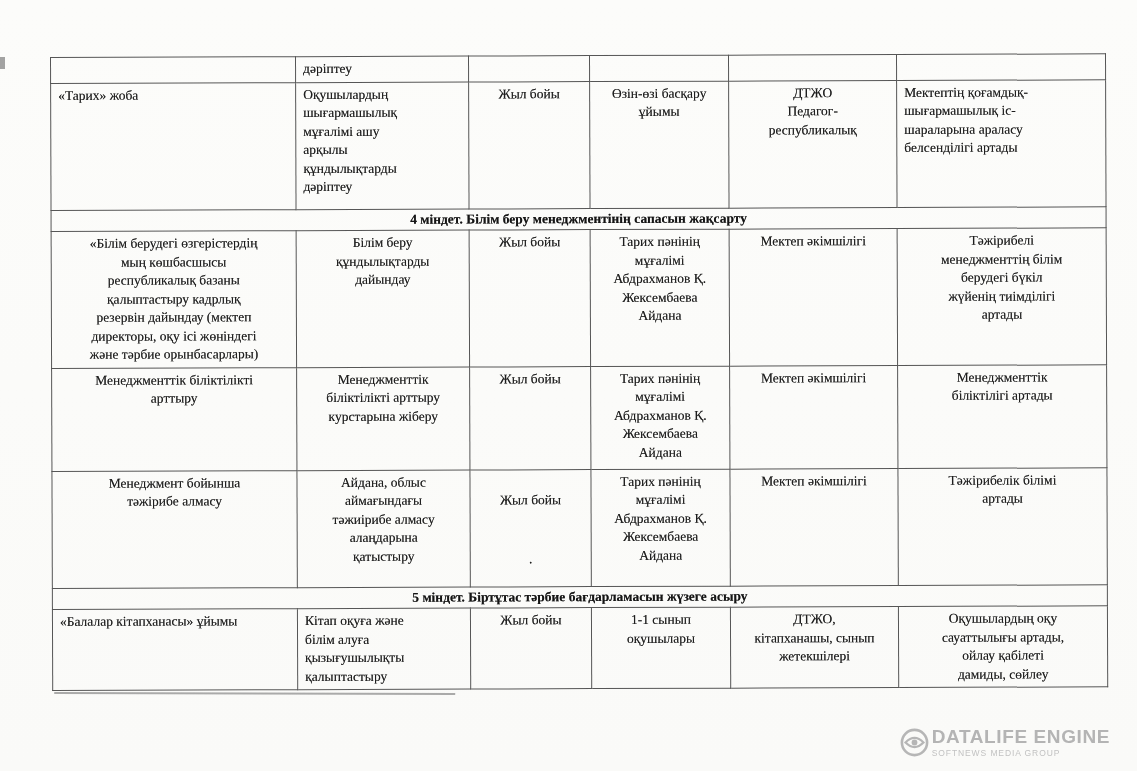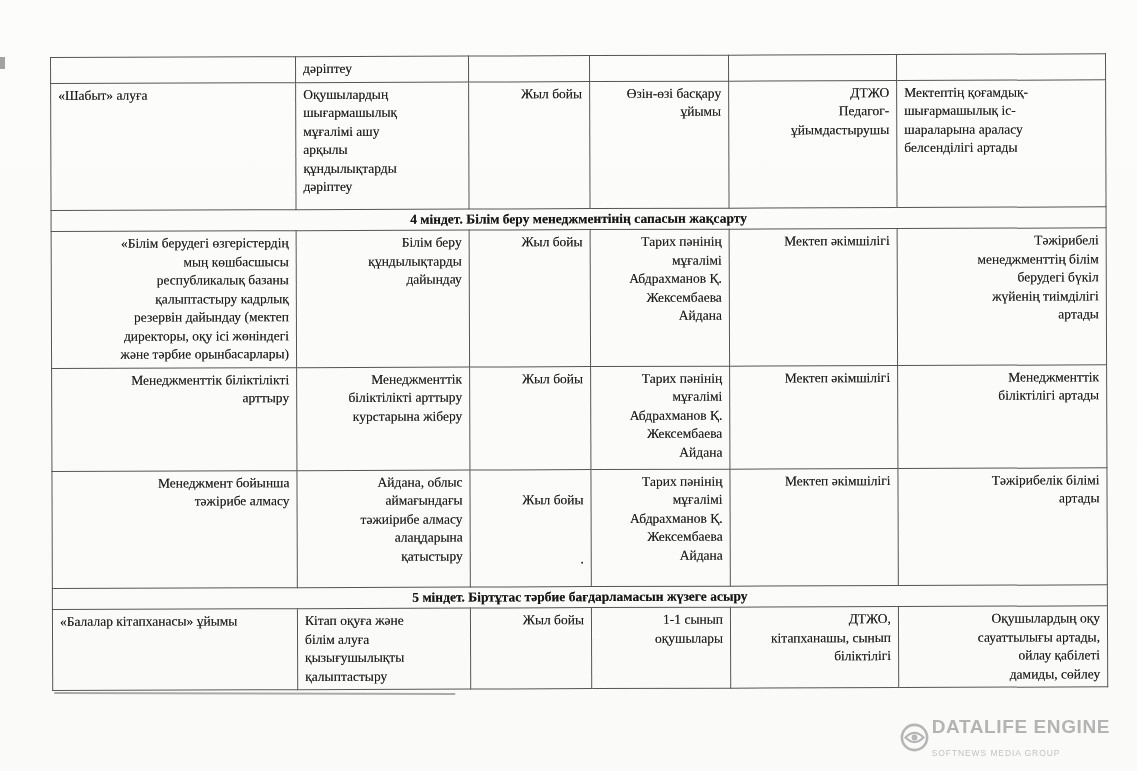--- a/index.html
+++ b/index.html
@@ -39,21 +39,21 @@
     border: 1px solid #3f3f3f;
   }
   .doc-table td {
     border: 1px solid #565656;
     vertical-align: top;
     padding: 3px 7px;
     font-size: 13.5px;
     line-height: 18.5px;
     color: #1e1e1e;
     white-space: pre-line;
-    text-align: right;
+    text-align: center;
     text-shadow: 0 0 0.6px rgba(35,35,35,0.65);
     overflow: hidden;
   }
   .doc-table td.al-left { text-align: left; font-family: Liberation Serif, serif; }
   .doc-table td.section-cell {
     font-weight: bold;
     text-align: center;
     padding: 1px 4px;
     color: #151515;
   }
@@ -85,21 +85,21 @@
     font-weight: bold;
     font-size: 19px;
     letter-spacing: 0.6px;
     color: #b4b4b4;
     line-height: 19px;
   }
   .logo-subtitle {
     font-size: 8.5px;
     letter-spacing: 0.9px;
     color: #c2c2c2;
-    margin-top: 12px;
+    margin-top: 2px;
   }
 </style>
 </head>
 <body>
 
 <div class="page">
 
   <div class="edge-speck"></div>
 
   <div class="table-wrap">
@@ -117,33 +117,33 @@
         <tr style="height:21px">
           <td class="al-left"></td>
           <td class="al-left">дәріптеу</td>
           <td></td>
           <td></td>
           <td></td>
           <td></td>
         </tr>
 
         <tr style="height:127px">
-          <td class="al-left">«Шабыт» алуға</td>
+          <td class="al-left">«Тарих» жоба</td>
           <td class="al-left">Оқушылардың
 шығармашылық
 мұғалімі ашу
 арқылы
 құндылықтарды
 дәріптеу</td>
           <td>Жыл бойы</td>
           <td>Өзін-өзі басқару
 ұйымы</td>
           <td>ДТЖО
 Педагог-
-ұйымдастырушы</td>
+республикалық</td>
           <td class="al-left">Мектептің қоғамдық-
 шығармашылық іс-
 шараларына араласу
 белсенділігі артады</td>
         </tr>
 
         <tr style="height:18px">
           <td class="section-cell" colspan="6">4 міндет. Білім беру менеджментінің сапасын жақсарту</td>
         </tr>
 
@@ -219,21 +219,21 @@
           <td class="al-left">«Балалар кітапханасы» ұйымы</td>
           <td class="al-left">Кітап оқуға және
 білім алуға
 қызығушылықты
 қалыптастыру</td>
           <td>Жыл бойы</td>
           <td>1-1 сынып
 оқушылары</td>
           <td>ДТЖО,
 кітапханашы, сынып
-біліктілігі</td>
+жетекшілері</td>
           <td>Оқушылардың оқу
 сауаттылығы артады,
 ойлау қабілеті
 дамиды, сөйлеу</td>
         </tr>
 
       </tbody>
     </table>
     <div class="scan-line"></div>
   </div>

